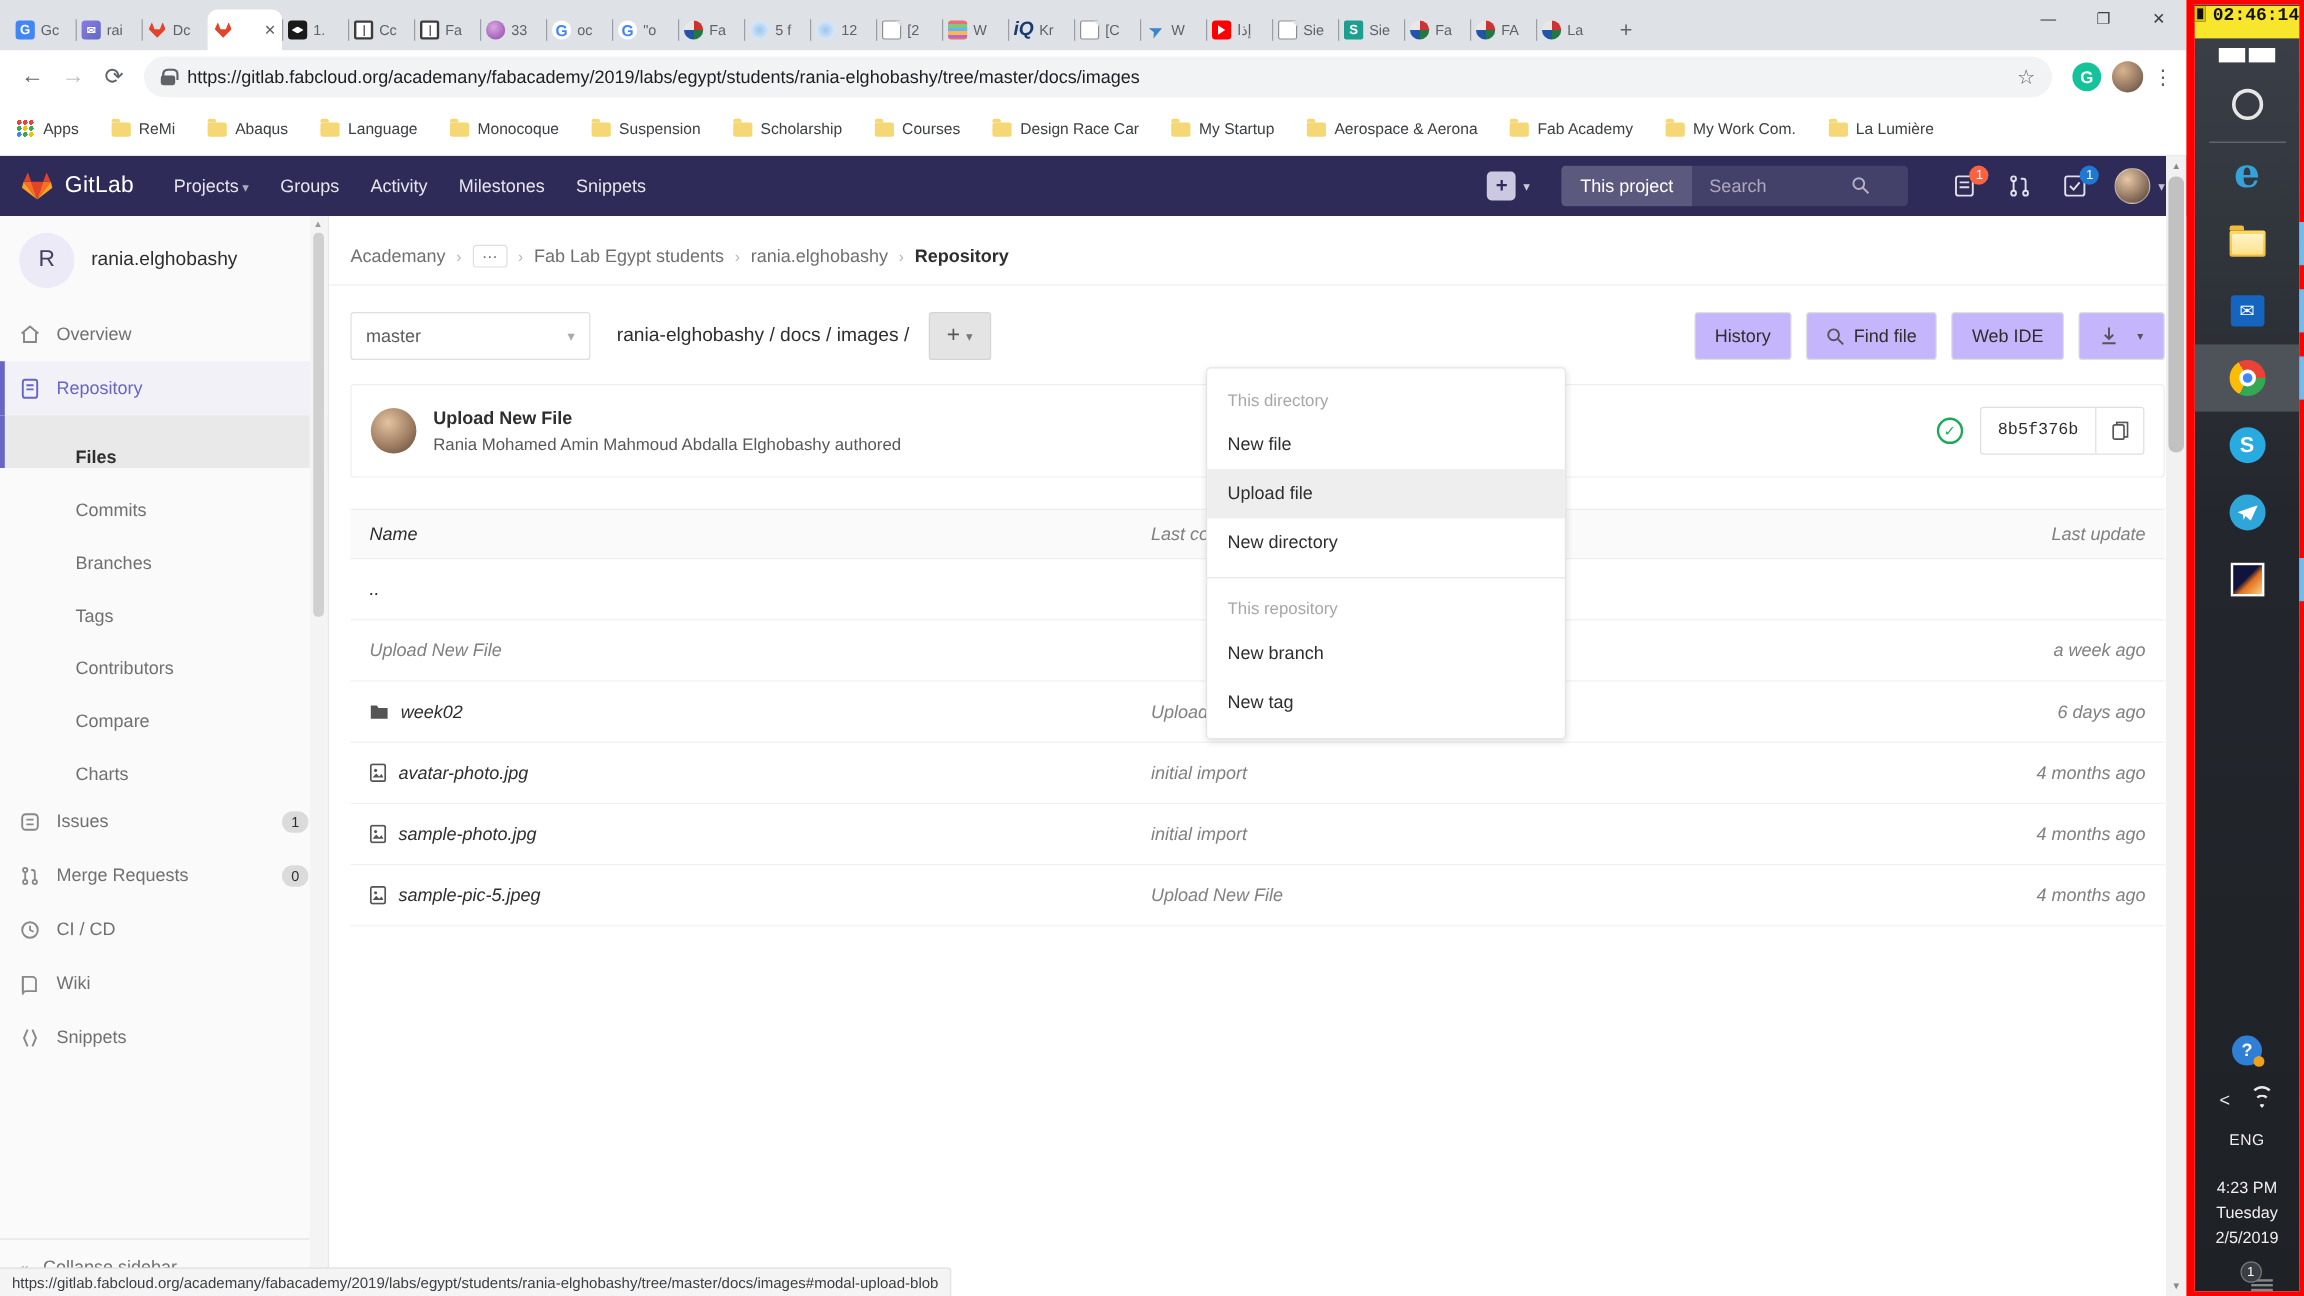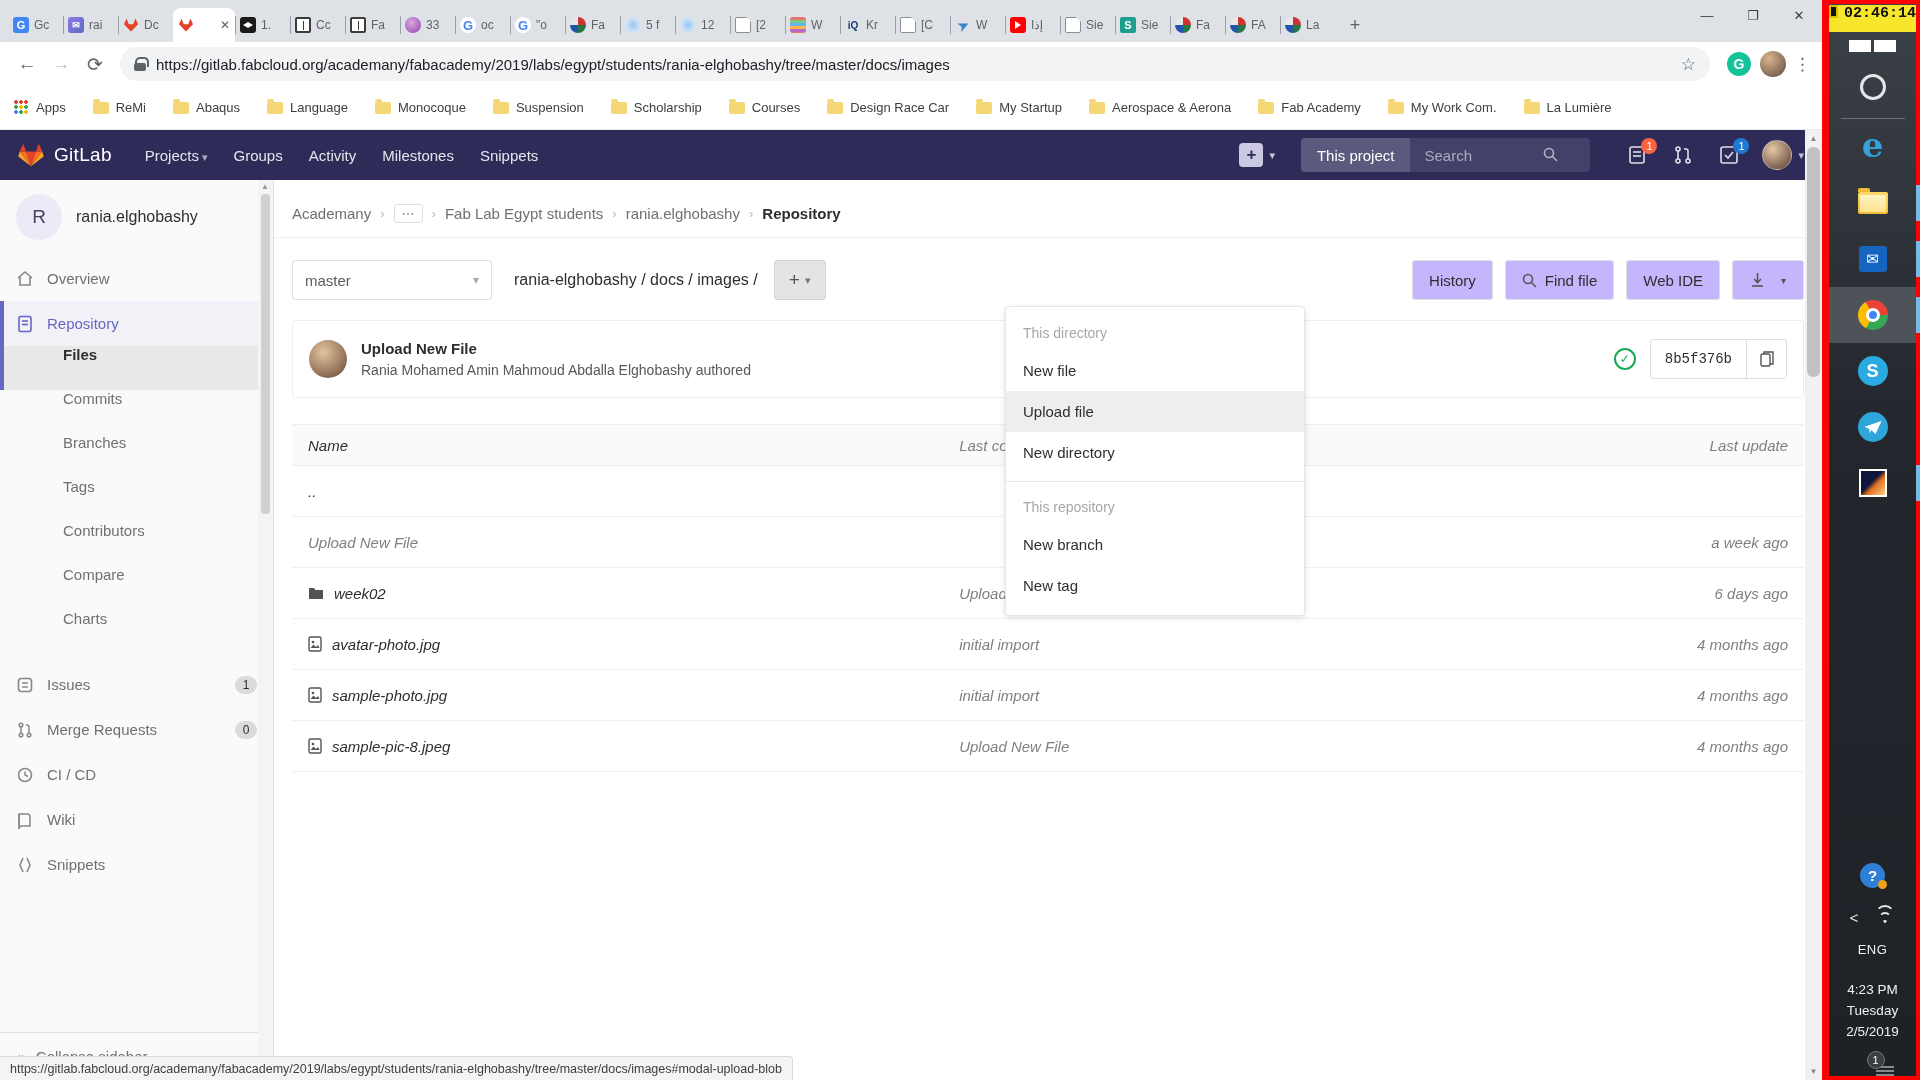--- a/index.html
+++ b/index.html
@@ -26,21 +26,21 @@
   .ti-academy::after { content:""; width:10px; height:6px; background:#fff; clip-path:polygon(50% 0,100% 50%,50% 100%,0 50%); }
   .ti-book { background:#fff; border:2px solid #3c3c3c; border-radius:2px; }
   .ti-book::after { content:""; width:1px; height:9px; background:#3c3c3c; }
   .ti-gem { background:radial-gradient(circle at 40% 35%,#d9a7e0,#8e44ad); border-radius:50%; }
   .ti-google { background:#fff; border-radius:50%; color:#4285f4; font-size:13px; }
   .ti-fablab { border-radius:50%; background:conic-gradient(#cc3333 0 25%,#227744 0 50%,#2255aa 0 75%,#e8e8e8 0); }
   .ti-wings { border-radius:50%; background:radial-gradient(circle,#9cc6ee,#d6e8f8 70%,transparent 72%); }
   .ti-doc { background:#fff; border:1.5px solid #8a8f94; border-radius:2px; }
   .ti-doc::after { content:""; position:absolute; right:-1px; top:-1px; width:5px; height:5px; background:#dee1e6; clip-path:polygon(0 0,100% 100%,100% 0); }
   .ti-stripes { background:repeating-linear-gradient(180deg,#e57373 0 3px,#81c784 3px 6px,#64b5f6 6px 9px,#ffb74d 9px 12px,#ba68c8 12px 15px); }
-  .ti-iq { background:transparent; color:#1a3b6e; font-size:10px; }
+  .ti-iq { background:transparent; color:#1a3b6e; font-size:16px; font-style:italic; }
   .ti-plane { background:transparent; color:#3d85c8; transform:rotate(-25deg); font-size:13px; }
   .ti-youtube { background:#f00; border-radius:3px; }
   .ti-youtube::after { content:""; width:0; height:0; border-left:6px solid #fff; border-top:4px solid transparent; border-bottom:4px solid transparent; }
   .ti-scribd { background:#1e9e8f; color:#fff; border-radius:2px; }
   .newtab { width:28px; height:28px; margin:0 0 3px 6px; display:flex; align-items:center; justify-content:center; font-size:18px; color:#5f6368; }
   .wincontrols { margin-left:auto; display:flex; align-self:flex-start; }
   .wincontrols span { width:46px; height:30px; display:flex; align-items:center; justify-content:center; font-size:13px; color:#3c4043; }
 
   
   .urlrow { height:44px; background:#fff; display:flex; align-items:center; padding:0 10px; }
@@ -92,21 +92,21 @@
 
   
   .glbody { display:flex; height:900px; position:relative; }
   .sidebar { width:274px; background:#fafafa; border-right:1px solid #e1e1e1; position:relative; flex:none; }
   .ctxhead { display:flex; align-items:center; padding:14px 16px 16px; }
   .ravatar { width:46px; height:46px; border-radius:50%; background:#eceaf6; color:#44425e; font-size:19px; display:flex; align-items:center; justify-content:center; margin-right:14px; }
   .ctxname { font-size:16px; color:#2e2e2e; }
   .sbitem { display:flex; align-items:center; height:45px; padding:0 16px; font-size:15px; color:#707070; position:relative; }
   .sbitem svg { margin-right:13px; flex:none; }
   .sbitem.active-parent { border-left:4px solid #6666c4; padding-left:12px; color:#6666c4; background:#f2f1f8; }
-  .sbsub { display:flex; align-items:flex-start; height:44px; padding-left:63px; font-size:15px; color:#707070; }
+  .sbsub { display:flex; align-items:flex-end; height:44px; padding-left:63px; font-size:15px; color:#707070; }
   .sbsub.active { background:#e9e9e9; color:#2e2e2e; font-weight:bold; border-left:4px solid #6666c4; padding-left:59px; }
   .sbcount { margin-left:auto; background:#dbdbdb; color:#2e2e2e; font-size:12px; min-width:22px; height:18px; border-radius:9px; display:flex; align-items:center; justify-content:center; padding:0 6px; }
   .collapse { position:absolute; left:0; right:15px; bottom:0; height:48px; border-top:1px solid #e1e1e1; display:flex; align-items:center; padding:0 16px; font-size:15px; color:#707070; background:#fafafa; }
   .collapse .chev { font-size:14px; margin-right:12px; color:#999; }
   .sbscroll { position:absolute; right:0; top:0; bottom:0; width:15px; background:#f4f4f4; }
   .sbscroll .up { position:absolute; top:2px; left:3px; font-size:8px; color:#999; }
   .sbscroll .thumb { position:absolute; top:14px; left:3px; width:9px; height:320px; background:#d0d0d0; border-radius:4px; }
 
   
   .content { flex:1; padding:0 18px; position:relative; }
@@ -662,21 +662,21 @@
         </div>
         <div class="trow">
           <span class="col-name">
                 <span class="fico">
                   <svg width="14" height="16" viewBox="0 0 14 16">
                     <rect x="1" y="1" width="12" height="14" rx="1.5" fill="none" stroke="#545454" stroke-width="1.4"></rect>
                     <circle cx="5" cy="6" r="1.3" fill="#545454"></circle>
                     <path d="M2.5 12 l3-3.5 2.5 2.5 2-2 1.5 3 z" fill="#545454"></path>
                   </svg>
                 </span>
-                <span>sample-pic-8.jpeg</span>
+                <span>sample-pic-5.jpeg</span>
               </span>
           <span class="col-commit">Upload New File</span>
           <span class="col-updated">4 months ago</span>
         </div>
       </div>
     </div>
   </div>
 
   <div class="dropdown">
     <div class="dd-header">This directory</div>

